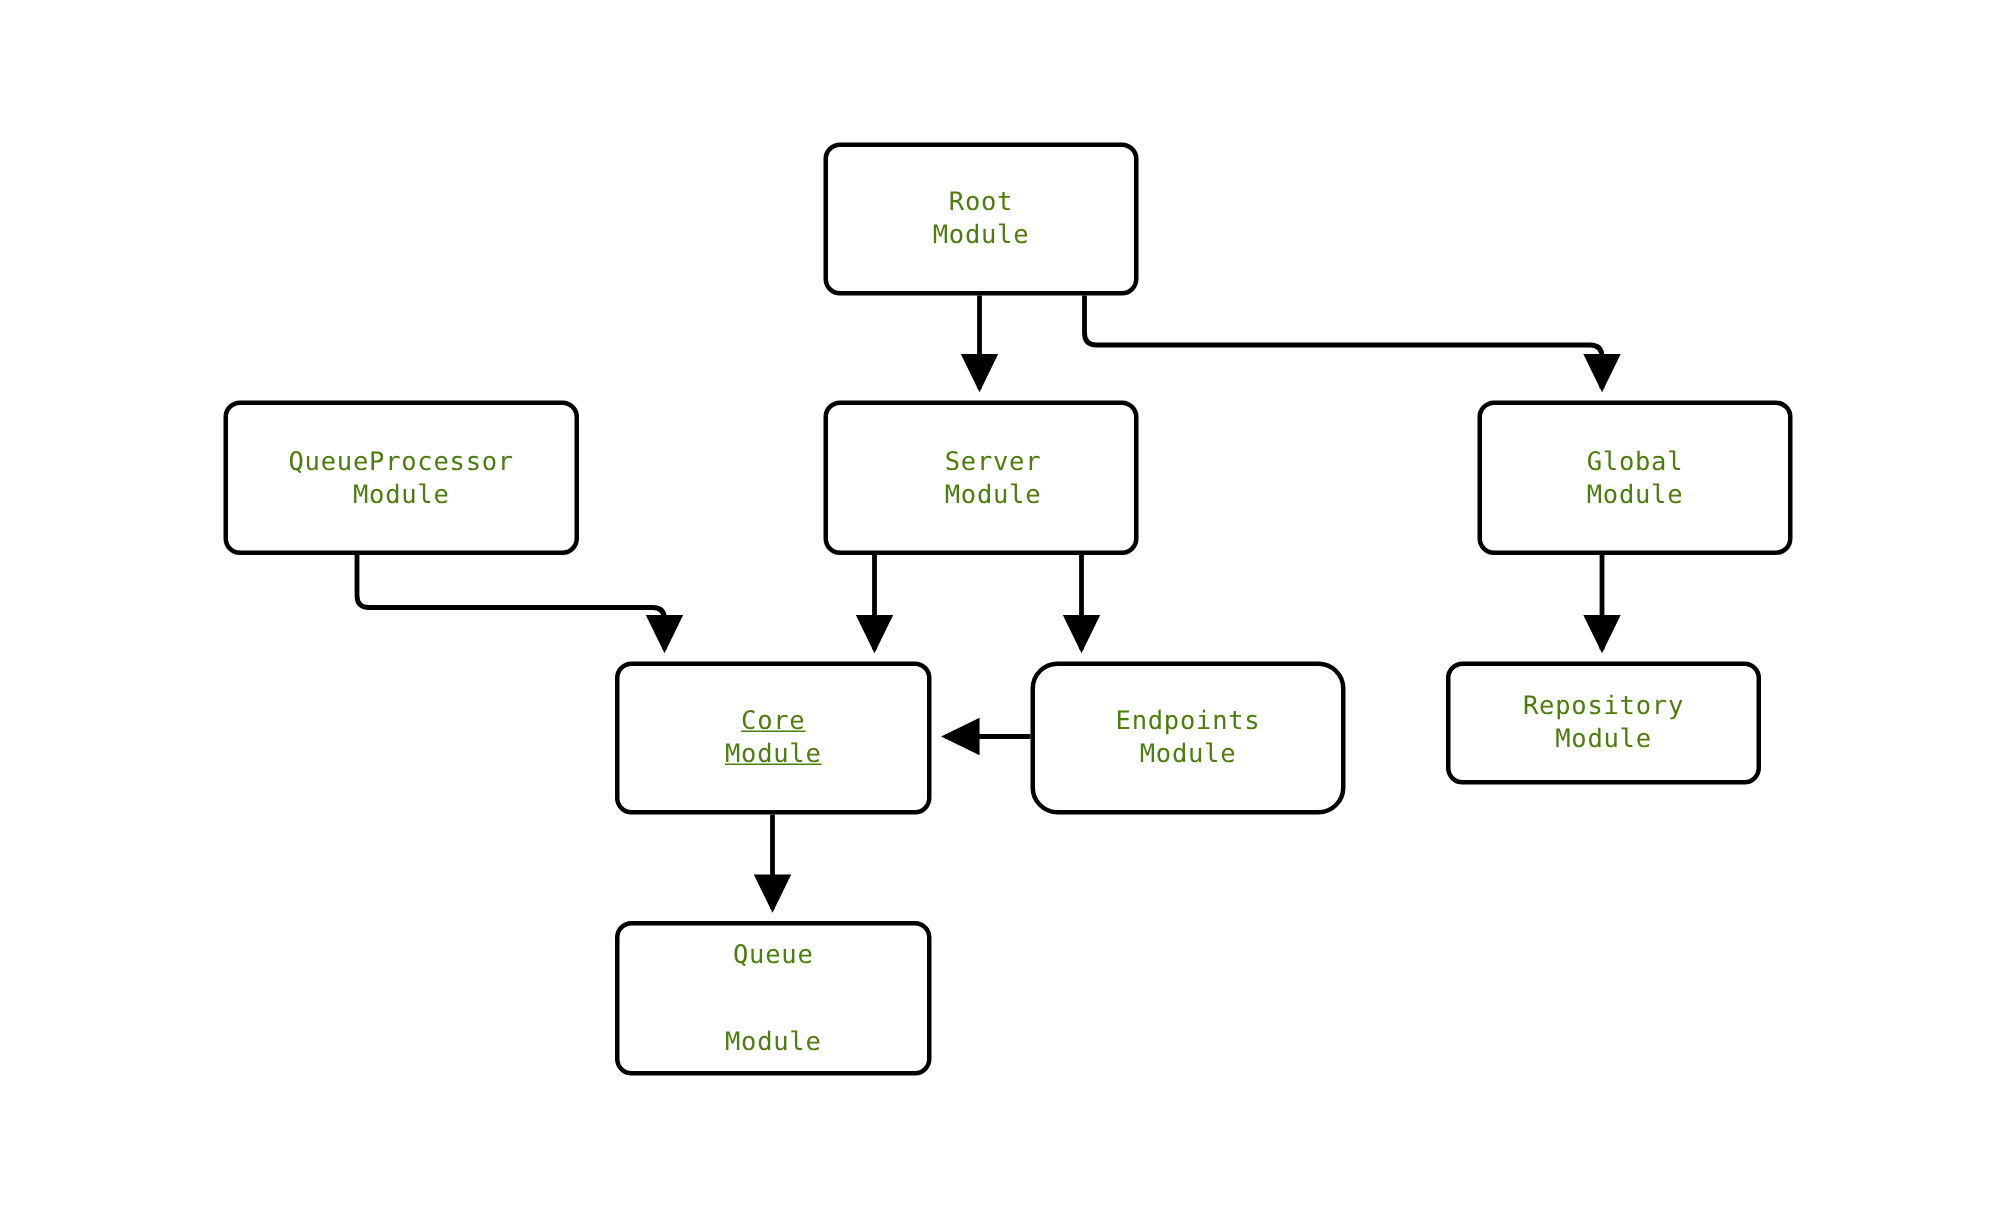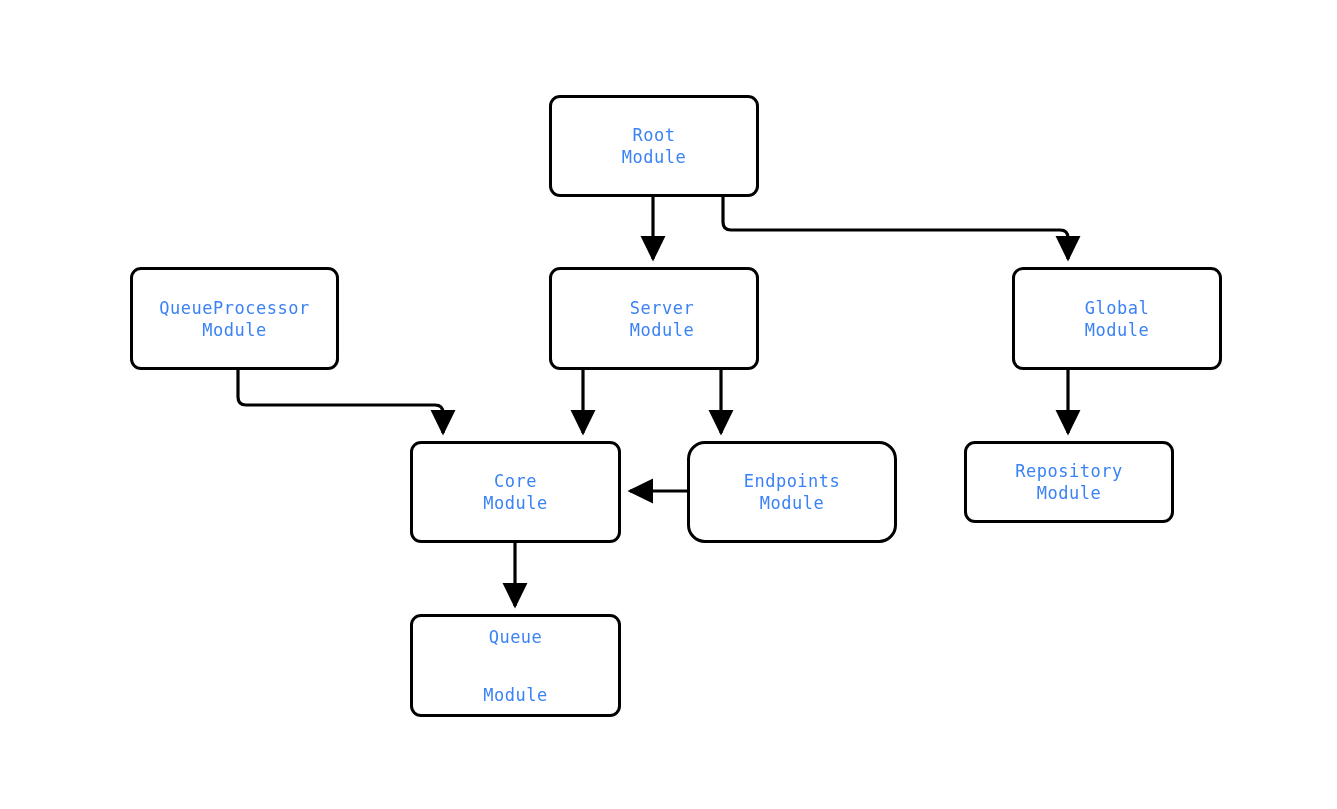--- a/index.html
+++ b/index.html
@@ -27,21 +27,21 @@
     border: 3px solid #000000;
     border-radius: 11px;
     background: #ffffff;
     display: flex;
     flex-direction: column;
     align-items: center;
     justify-content: center;
     font-family: "DejaVu Sans Mono", "Liberation Mono", monospace;
     font-size: 17px;
     line-height: 22px;
-    color: #3b82f6;
+    color: #4d7c0f;
     letter-spacing: 0.5px;
     z-index: 2;
   }
   .node .ln {
     display: block;
     white-space: pre;
     text-align: center;
   }
 </style>
 </head>
@@ -71,36 +71,36 @@
     <path d="M1068,370 L1068,433" fill="none" stroke="#000000" stroke-width="3.2" marker-end="url(#ah)"></path>
 
     <path d="M515,543 L515,606" fill="none" stroke="#000000" stroke-width="3.2" marker-end="url(#ah)"></path>
   </svg>
 
   <div class="node" id="n-root" style="left: 549px; top: 95px; width: 210px; height: 102px;">
     <span class="ln">Root</span>
     <span class="ln">Module</span>
   </div>
 
-  <div class="node" id="n-queueprocessor" style="left: 130px; top: 267px; width: 209px; height: 103px;">
+  <div class="node" id="n-queueprocessor" style="left: 149px; top: 267px; width: 237px; height: 103px;">
     <span class="ln">QueueProcessor</span>
     <span class="ln">Module</span>
   </div>
 
   <div class="node" id="n-server" style="left: 549px; top: 267px; width: 210px; height: 103px; padding-left: 16px;">
     <span class="ln">Server</span>
     <span class="ln">Module</span>
   </div>
 
-  <div class="node" id="n-global" style="left: 1012px; top: 267px; width: 210px; height: 103px;">
+  <div class="node" id="n-global" style="left: 985px; top: 267px; width: 210px; height: 103px;">
     <span class="ln">Global</span>
     <span class="ln">Module</span>
   </div>
 
-  <div class="node" id="n-core" style="left: 410px; top: 441px; width: 211px; height: 102px;">
+  <div class="node" id="n-core" style="left: 410px; top: 441px; width: 211px; height: 102px; text-decoration: underline;">
     <span class="ln">Core</span>
     <span class="ln">Module</span>
   </div>
 
   <div class="node" id="n-endpoints" style="left: 687px; top: 441px; width: 210px; height: 102px; border-radius: 18px;">
     <span class="ln">Endpoints</span>
     <span class="ln">Module</span>
   </div>
 
   <div class="node" id="n-repository" style="left: 964px; top: 441px; width: 210px; height: 82px;">

